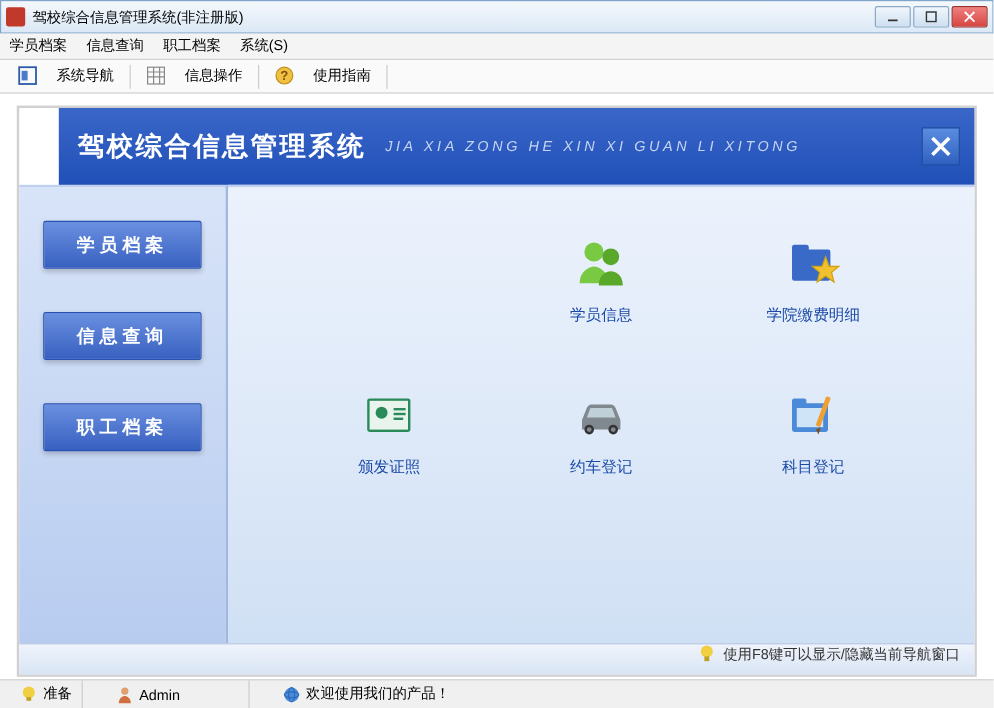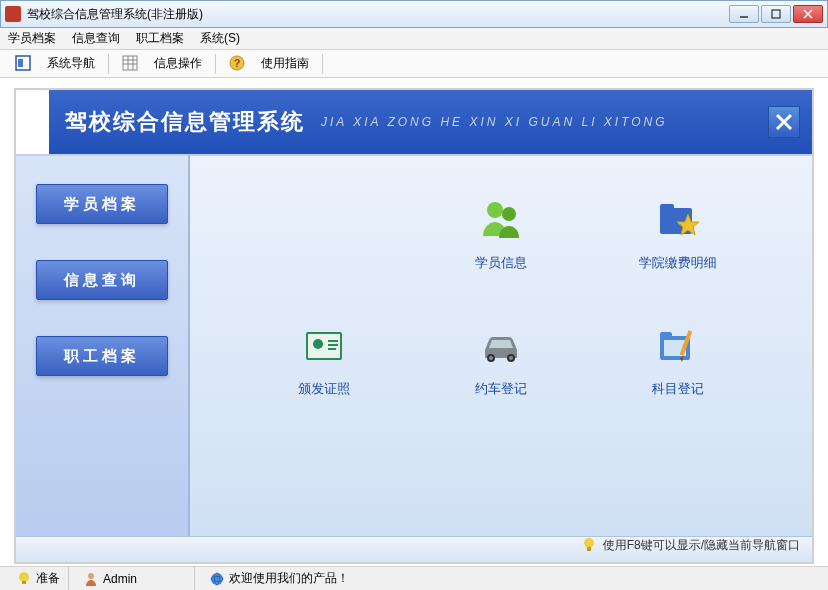--- a/index.html
+++ b/index.html
@@ -45,21 +45,21 @@
 .icon-grid .cell-empty { visibility: hidden; }
 .app-item { display: flex; flex-direction: column; align-items: center; gap: 10px; cursor: pointer; width: 120px; }
 .app-item .ic { width: 48px; height: 48px; display: flex; align-items: center; justify-content: center; }
 .app-item .lbl { color: #1a4aa8; font-size: 13px; }
 
 
 .hint-bar { position: absolute; bottom: 0; left: 0; right: 0; height: 26px; background: linear-gradient(#f0f4fc, #d8e4f4); display: flex; justify-content: flex-end; padding: 0 12px; color: #333; font-size: 12px; border-top: 1px solid #b0c4e0; margin-top: 33px; }
 .hint-bar .bulb { width: 16px; height: 16px; margin-right: 6px; }
 
 
-.statusbar { height: 24px; background: #f0f0f0; border-top: 1px solid #d0d0d0; display: flex; align-items: center; padding: 0 8px; gap: 6px; position: absolute; bottom: 0; left: 0; right: 0; }
+.statusbar { height: 24px; background: #f0f0f0; border-top: 1px solid #d0d0d0; display: flex; align-items: center; padding: 0 8px; gap: 19px; position: absolute; bottom: 0; left: 0; right: 0; }
 .statusbar .sect { display: flex; align-items: center; gap: 4px; padding: 0 8px; border-right: 1px solid #ccc; height: 100%; }
 .statusbar .sect:last-child { border-right: none; flex: 1; }
 .status-icon { width: 16px; height: 16px; }
 </style>
 </head>
 <body>
 
 <div class="titlebar">
   <div class="app-icon"></div>
   <div class="title">驾校综合信息管理系统(非注册版)</div>

